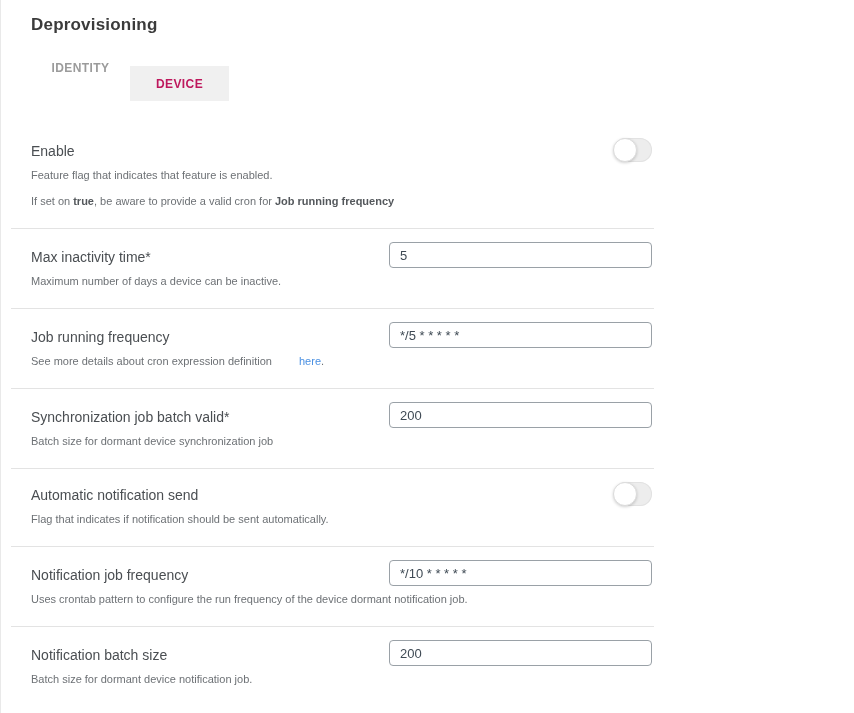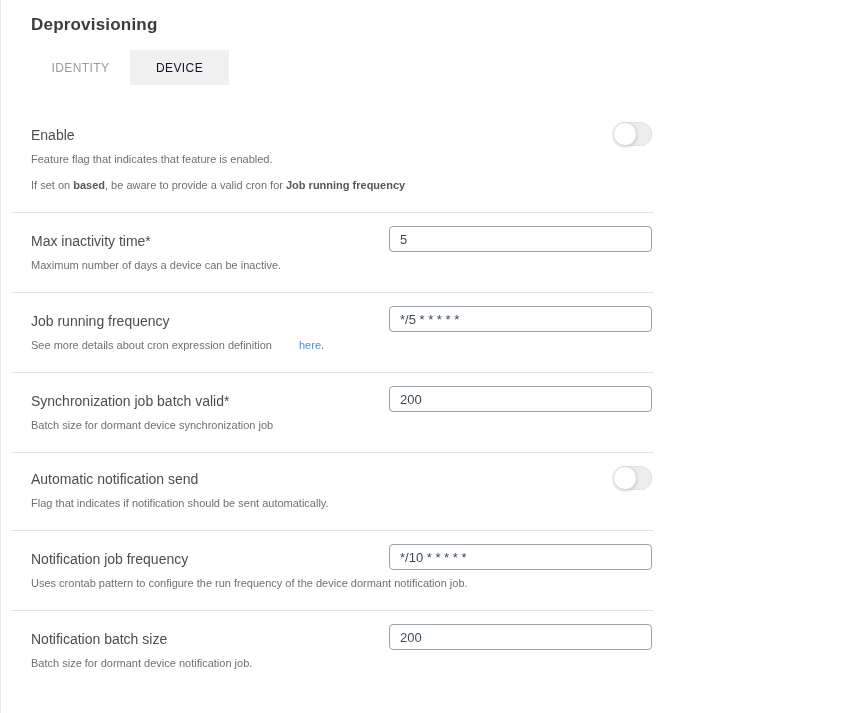--- a/index.html
+++ b/index.html
@@ -6,27 +6,27 @@
   body { font-family:"Liberation Sans","DejaVu Sans",sans-serif; }
   .page {
     width:718px; height:713px; box-sizing:border-box;
     background:#ffffff; border-left:1px solid #e9e9e9;
     overflow:hidden; position:relative;
   }
   .title {
     font-size:17px; font-weight:700; color:#3b3b3b;
     margin:15px 0 0 30px; line-height:20px; letter-spacing:0.2px;
   }
-  .tabs { display:flex; margin:15px 0 0 30px; }
+  .tabs { display:flex; margin:15px 0 0 30px;font-weight:bold; }
   .tab {
     width:99px; height:35px; display:flex; align-items:center; justify-content:center;
     font-size:12px; letter-spacing:0.4px; color:#9b9b9b; cursor:pointer;
     background:transparent; user-select:none;
   }
-  .tab.active { background:#f0f0f0; color:#0f172a; }
+  .tab.active { background:#f0f0f0; color:#be185d;margin-top:16px; }
   .section { padding:13px 66px 14px 30px; }
   .section.first { margin-top:24px; }
   .divider { height:1px; background:#e3e3e3; margin:0 64px 0 10px; }
   .row { display:flex; align-items:flex-end; }
   .row .label {
     flex:0 0 358px; font-size:14px; color:#4a4e52; line-height:21px;
   }
   .row.toggle-row { justify-content:space-between; }
   .row.toggle-row .label { flex:0 1 auto; }
   .text-input {
@@ -63,21 +63,21 @@
   </div>
 
   <div class="section first">
     <div class="row toggle-row">
       <div class="label">Enable</div>
       <div class="toggle" role="switch" aria-checked="false">
         <div class="knob"></div>
       </div>
     </div>
     <div class="desc">Feature flag that indicates that feature is enabled.</div>
-    <div class="desc"><span>If set on </span><span class="b">based</span><span>, be aware to provide a valid cron for </span><span class="b">Job running frequency</span></div>
+    <div class="desc"><span>If set on </span><span class="b">true</span><span>, be aware to provide a valid cron for </span><span class="b">Job running frequency</span></div>
   </div>
   <div class="divider"></div>
 
   <div class="section">
     <div class="row">
       <div class="label">Max inactivity time*</div>
       <input type="text" class="text-input" value="5" style="">
     </div>
     <div class="desc">Maximum number of days a device can be inactive.</div>
   </div>

